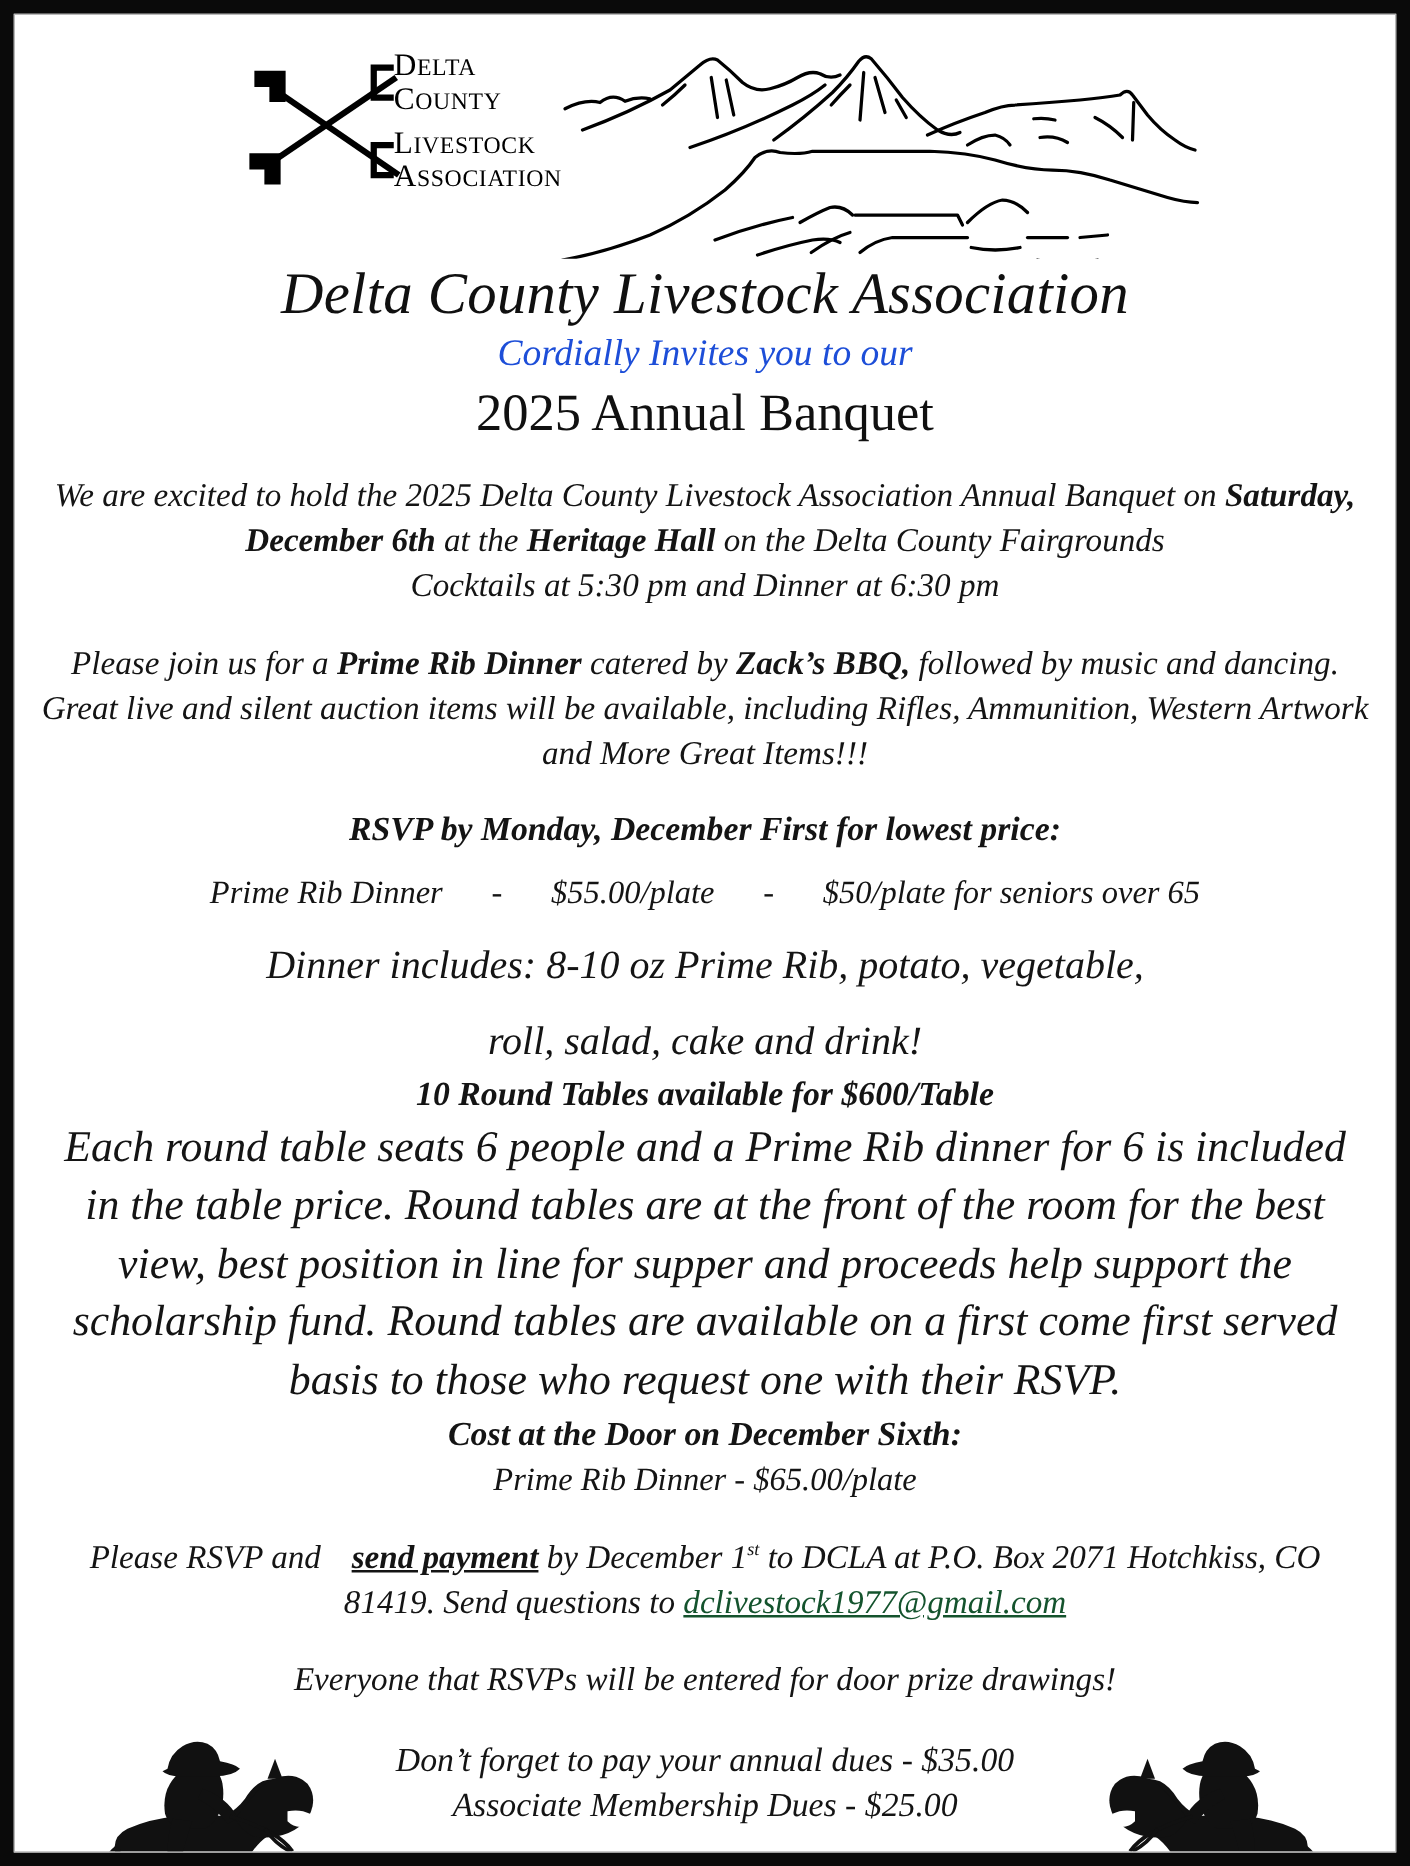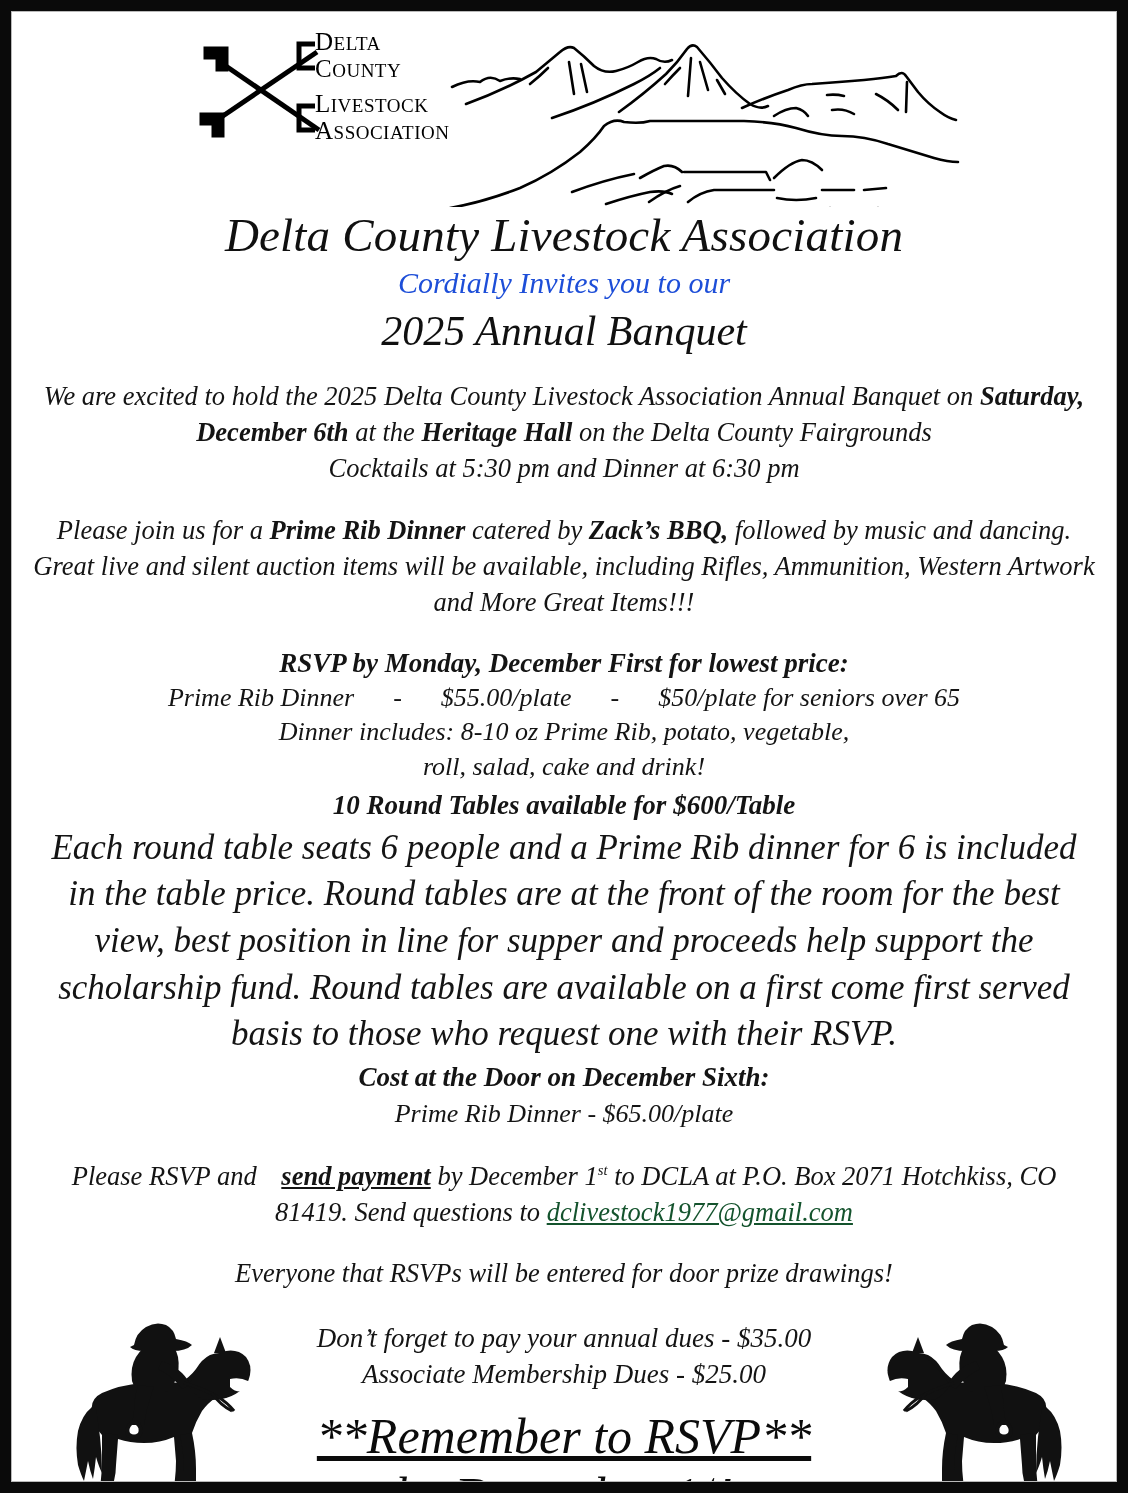--- a/index.html
+++ b/index.html
@@ -30,21 +30,21 @@
   }
 
   
   .header {
     position: relative;
     height: 200px;
   }
   .brand-logo {
     position: absolute;
     left: 175px;
-    top: 10px;
+    top: 20px;
     width: 320px;
     height: 130px;
   }
   .brand-logo svg { display:block; width:100%; height:100%; }
   .mountains {
     position: absolute;
     left: 432px;
     top: 20px;
     width: 530px;
     height: 175px;
@@ -67,21 +67,20 @@
   .cordially {
     font-family: "Liberation Serif", serif;
     font-style: italic;
     font-size: 30px;
     line-height: 1.3;
     color: #1d4ed8;
     margin-top: 2px;
   }
   .banquet-title {
     font-family: "Liberation Serif", serif;
-    font-style: italic;
     font-size: 42px;
     line-height: 1.2;
     color: #101010;
     margin-top: 4px;
   }
 
   
   .body-text {
     font-family: "Liberation Serif", serif;
     font-style: italic;
@@ -103,27 +102,27 @@
 
   .rsvp-head {
     font-size: 27px;
     font-weight: bold;
     margin-top: 26px;
     line-height: 1.3;
   }
   .price-line {
     font-size: 26px;
     line-height: 1.3;
-    margin-top: 0;
+    margin-top: 16px;
     white-space: pre;
   }
   .includes {
-    font-size: 26px;
+    font-size: 32px;
     line-height: 1.32;
-    margin-top: 0;
+    margin-top: 19px;
   }
   .round-head {
     font-size: 27px;
     font-weight: bold;
     margin-top: 4px;
     line-height: 1.3;
   }
   .round-para {
     font-size: 35px;
     line-height: 1.33;

